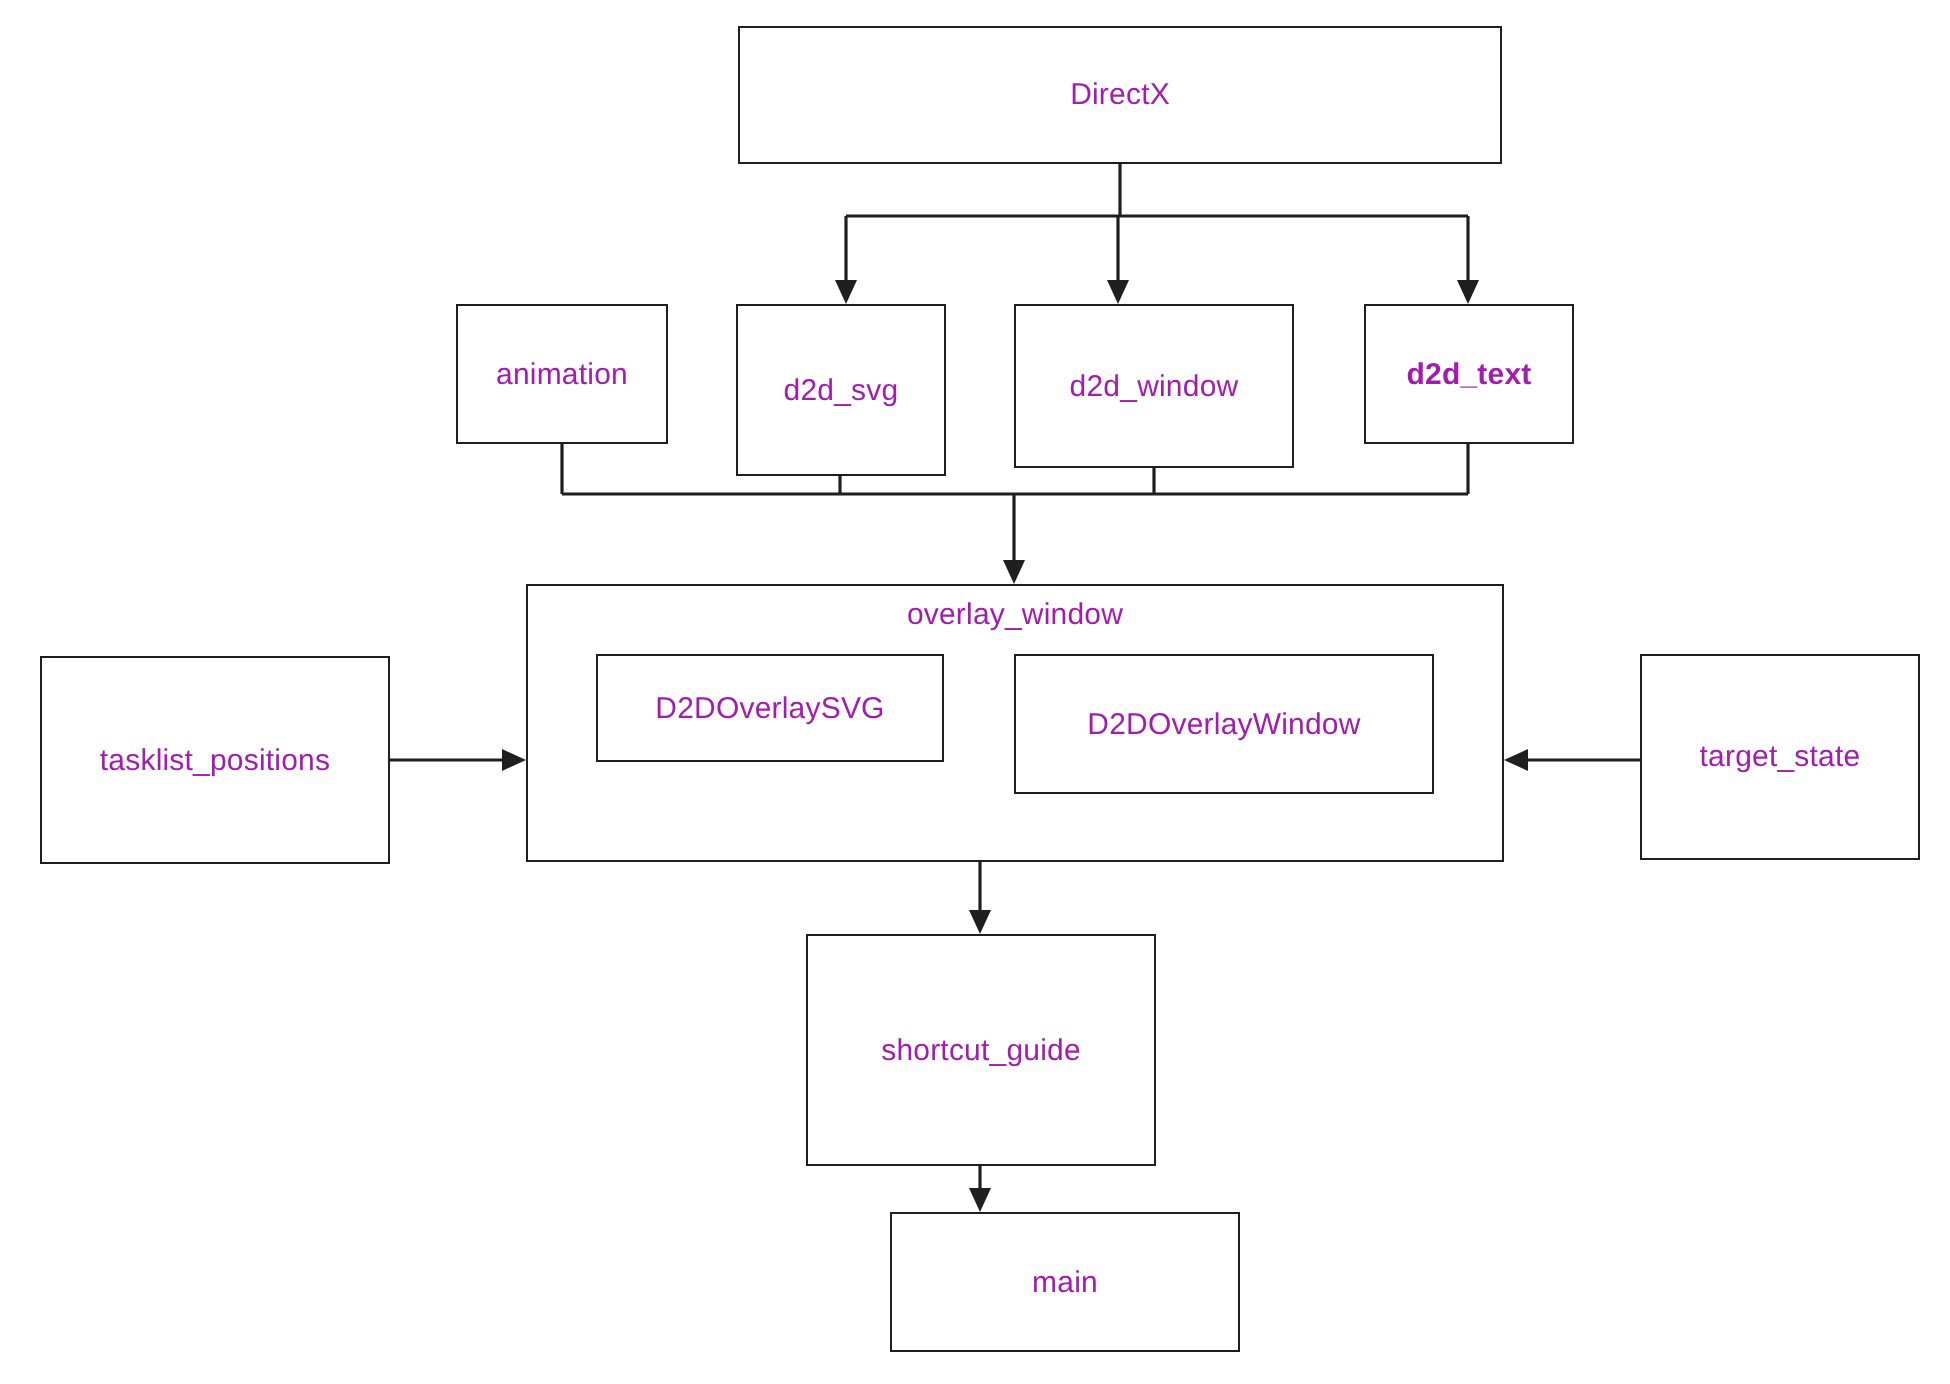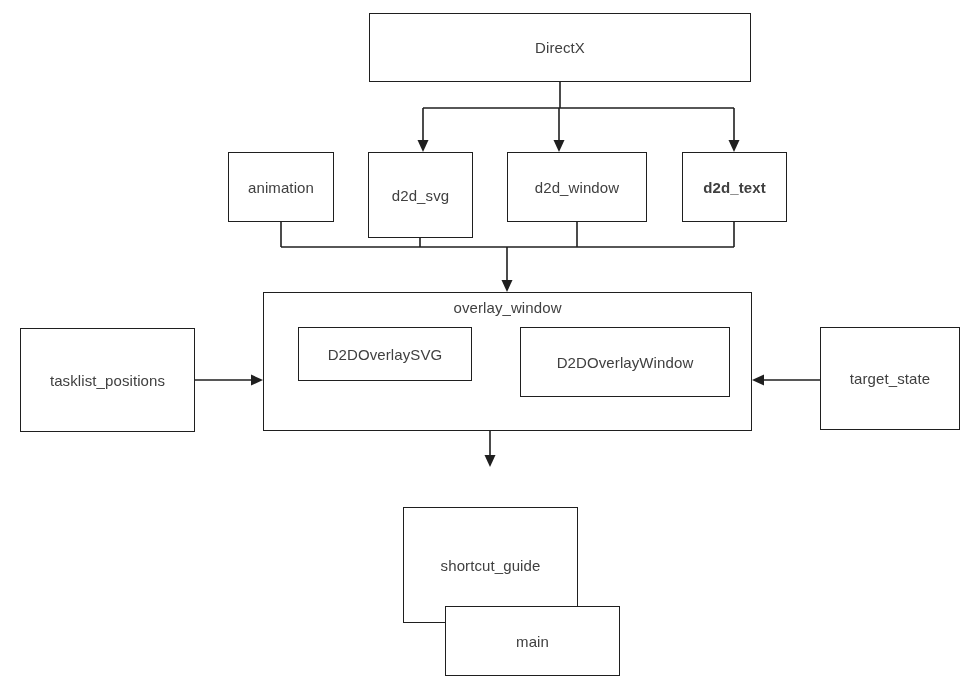--- a/index.html
+++ b/index.html
@@ -24,41 +24,41 @@
   }
   .node {
     position: absolute;
     box-sizing: border-box;
     border: 1.6px solid #1f1f1f;
     background: #ffffff;
     display: flex;
     align-items: center;
     justify-content: center;
     font-size: 15px;
-    color: #404040;
+    color: #a21caf;
     letter-spacing: 0.1px;
   }
   .container-node {
     align-items: flex-start;
   }
   .container-node .container-label {
     margin-top: 6px;
   }
   
   #n-directx            { left: 369px; top: 13px;  width: 382px; height: 69px; }
   #n-animation          { left: 228px; top: 152px; width: 106px; height: 70px; }
   #n-d2d-svg            { left: 368px; top: 152px; width: 105px; height: 86px; }
-  #n-d2d-window         { left: 507px; top: 152px; width: 140px; height: 70px; }
+  #n-d2d-window         { left: 507px; top: 152px; width: 140px; height: 82px; }
   #n-d2d-text           { left: 682px; top: 152px; width: 105px; height: 70px; font-weight: bold; }
   #n-overlay-window     { left: 263px; top: 292px; width: 489px; height: 139px; }
   #n-d2d-overlay-svg    { left: 298px; top: 327px; width: 174px; height: 54px; }
-  #n-d2d-overlay-window { left: 507px; top: 327px; width: 210px; height: 70px; margin-left: 13px; }
+  #n-d2d-overlay-window { left: 507px; top: 327px; width: 210px; height: 70px; }
   #n-tasklist-positions { left: 20px;  top: 328px; width: 175px; height: 104px; }
   #n-target-state       { left: 820px; top: 327px; width: 140px; height: 103px; }
-  #n-shortcut-guide     { left: 403px; top: 467px; width: 175px; height: 116px; margin-top: 40px; }
+  #n-shortcut-guide     { left: 403px; top: 467px; width: 175px; height: 116px; }
   #n-main               { left: 403px; top: 606px; width: 175px; height: 70px; margin-left: 42px; }
 </style>
 </head>
 <body>
 
 <div id="canvas">
 
   <svg id="connectors" viewBox="0 0 975 692" xmlns="http://www.w3.org/2000/svg">
     <g stroke="#1f1f1f" stroke-width="1.6" fill="none">
 

